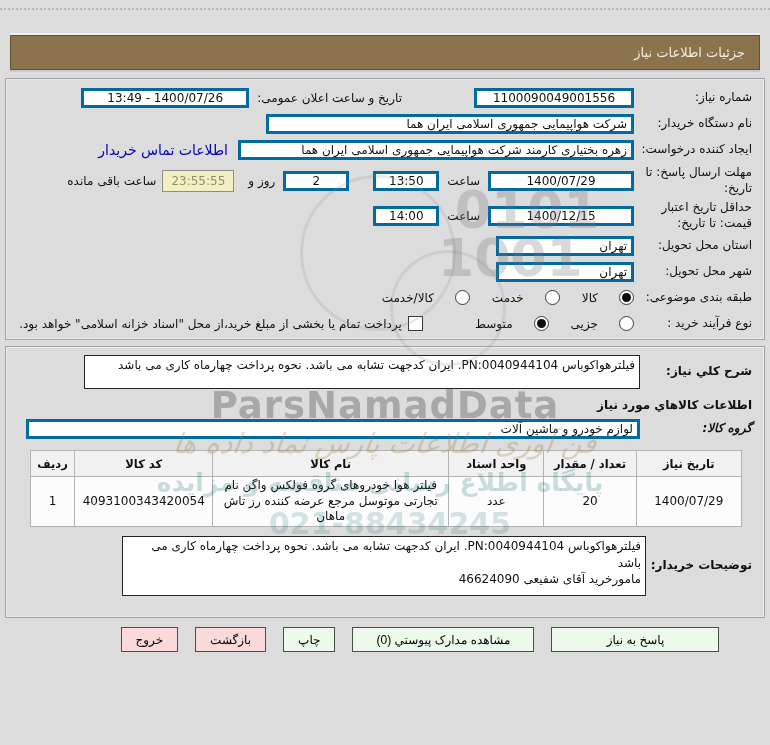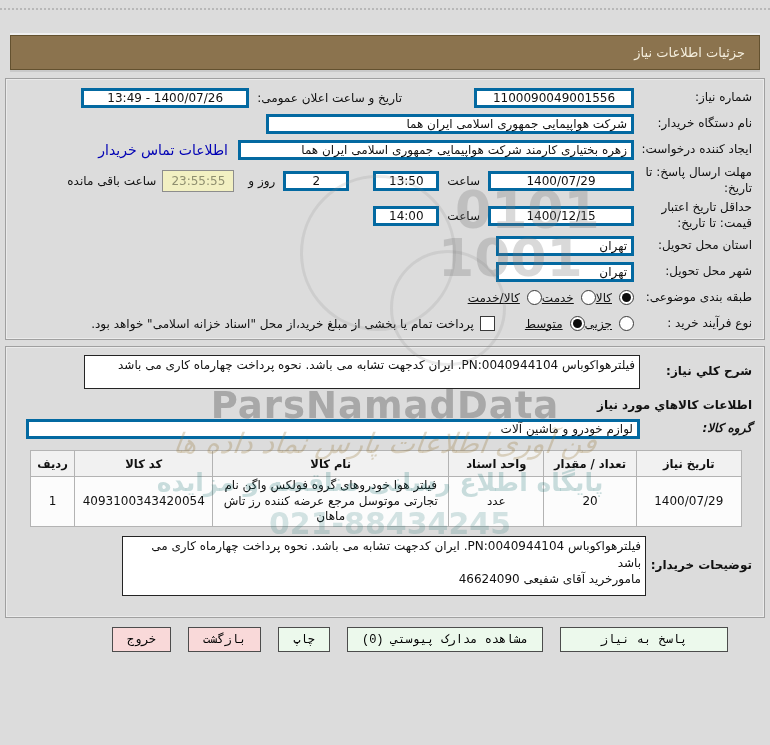--- a/index.html
+++ b/index.html
@@ -34,21 +34,21 @@
   .w-date{width:146px;}
   .w-time{width:66px;}
   .w-days{width:66px;margin-right:24px;}
   .w-short{width:138px;}
   .sep{margin:0 8px;}
   .countdown{background:#f2f0c2;border:1px solid #8d8d8d;color:#8f8f70;width:70px;height:20px;
              display:flex;align-items:center;justify-content:center;direction:ltr;
              font-size:12px;margin:0 6px;}
   .link{color:#0000b4;font-size:14px;cursor:pointer;}
 
-  .choice{display:flex;align-items:center;gap:7px;text-decoration:underline;}
+  .choice{display:flex;align-items:center;margin-left:22px;gap:21px;}
   .radio{width:13px;height:13px;border:1px solid #3a3a3a;border-radius:50%;background:#fff;
          position:relative;flex:none;}
   .radio.on::after{content:"";position:absolute;inset:2px;background:#0c0c0c;border-radius:50%;}
   .checkbox{width:13px;height:13px;border:1px solid #3a3a3a;background:#fff;flex:none;margin-left:6px;}
   .chkgrp{display:flex;align-items:center;margin-right:30px;}
 
   
   .sumrow{display:flex;align-items:center;}
   .sumrow .lbl2{width:112px;flex:none;}
   .sumbox{width:556px;height:34px;background:#fff;border:1px solid #242424;font-size:12px;
@@ -69,21 +69,21 @@
 
   .noterow{display:flex;align-items:center;margin-top:9px;}
   .noterow .lbl2{width:106px;flex:none;}
   .notebox{width:524px;height:60px;background:#fff;border:1px solid #242424;font-size:12px;
            padding:1px 4px;box-sizing:border-box;white-space:pre-line;line-height:1.4;}
 
   
   .btnrow{position:absolute;top:627px;left:0;right:0;display:flex;direction:ltr;
           justify-content:center;gap:17px;transform:translateX(35px);z-index:12;}
   .btn{height:25px;border:1px solid #4c4c4c;font-size:12px;display:flex;align-items:center;
-       justify-content:center;padding:0 14px;cursor:pointer;font-family:Liberation Mono, monospace;}
+       justify-content:center;padding:0 14px;cursor:pointer;font-family:Liberation Sans, sans-serif;}
   .btn.green{background:#ecf9ec;}
   .btn.pink{background:#f9d9d9;}
   .btn.wide1{min-width:168px;} .btn.wide2{min-width:182px;}
 
   
   .wm{position:absolute;pointer-events:none;z-index:6;}
   .wm-circle{border:3px solid rgba(140,140,140,.18);border-radius:50%;}
   .wm-brand{top:384px;left:0;right:0;text-align:center;font-size:37px;font-weight:bold;
             color:rgba(115,115,115,.5);letter-spacing:1px;direction:ltr;}
   .wm-callig{top:427px;left:40px;width:690px;text-align:center;font-size:28px;font-style:italic;

